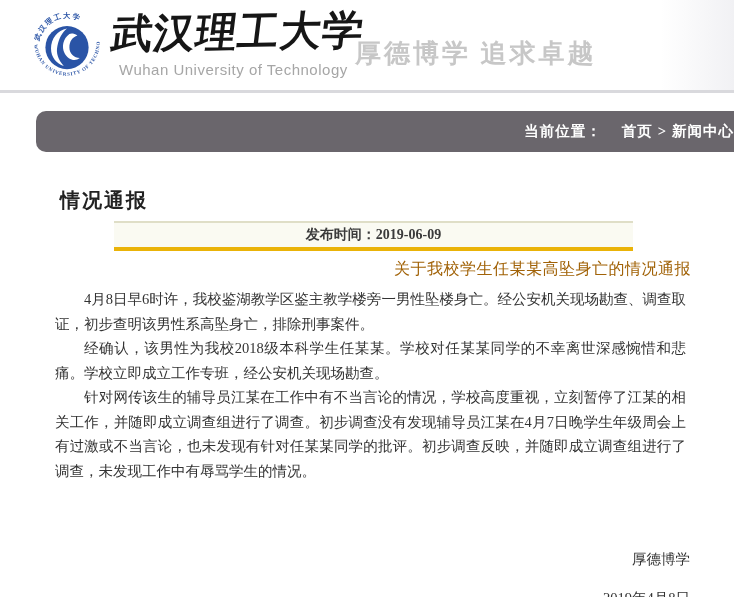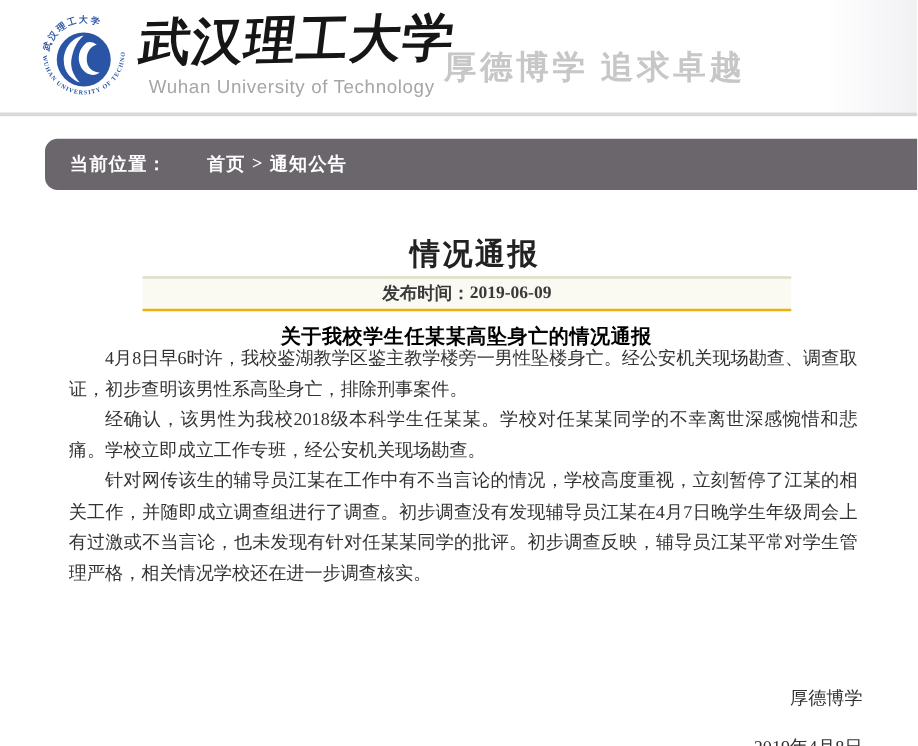--- a/index.html
+++ b/index.html
@@ -26,43 +26,43 @@
   #motto{
     position:absolute;left:355px;top:36px;
     font-size:26px;font-weight:bold;color:#c7c7c7;letter-spacing:3px;white-space:nowrap;
   }
   #header-rule{position:absolute;left:0;top:90px;width:734px;height:3px;background:#d9d9dd;}
   
   #crumb-bar{
     position:absolute;left:36px;top:111px;width:698px;height:41px;
     background:#6a666c;border-radius:10px 0 0 10px;
     display:flex;align-items:center;
-    color:#ffffff;font-weight:bold;font-size:14.5px;letter-spacing:1px;
+    color:#ffffff;font-weight:bold;font-size:14.5px;letter-spacing:1px;justify-content:flex-end;
   }
   #crumb-bar .lbl{margin-left:20px;}
   #crumb-bar a{color:#ffffff;text-decoration:none;cursor:pointer;}
-  #crumb-bar .home{margin-left:32px;}
+  #crumb-bar .home{margin-left:20px;}
   #crumb-bar .sep{margin:0 5px;}
   
   #article-title{
     position:absolute;left:60px;top:187px;width:640px;
-    text-align:center;font-size:24px;font-weight:bold;color:#222222;letter-spacing:2px;
+    text-align:left;font-size:20px;font-weight:bold;color:#222222;letter-spacing:2px;
   }
   #pub-band{
     position:absolute;left:114px;top:221px;width:519px;height:24px;
-    background:#fafaf2;border-top:2px solid #dfdec7;border-bottom:2px solid #eab308;
+    background:#fafaf2;border-top:2px solid #dfdec7;border-bottom:4px solid #eab308;
     display:flex;align-items:center;justify-content:center;
     font-size:14px;font-weight:bold;color:#3a3a3a;
   }
   #article-subtitle{
     position:absolute;left:55px;top:259px;width:636px;
-    text-align:center;font-size:16px;font-weight:bold;color:#000000;letter-spacing:.5px;
+    text-align:right;font-size:16px;font-weight:normal;color:#a16207;letter-spacing:.5px;
   }
   #article-body{
-    position:absolute;left:55px;top:275px;width:631px;
+    position:absolute;left:55px;top:287px;width:631px;
     font-size:14.5px;line-height:24.5px;color:#333333;
     text-align:justify;
   }
   #article-body p{margin:0;text-indent:2em;}
   #signature{
     position:absolute;right:44px;top:546px;width:300px;
     text-align:right;font-size:14.5px;color:#333333;line-height:27px;
   }
   #sign-date{margin-top:12px;}
 </style>
@@ -91,36 +91,36 @@
     <div id="uni-name-zh">武汉理工大学</div>
     <div id="uni-name-en">Wuhan University of Technology</div>
     <div id="motto">厚德博学 追求卓越</div>
   </div>
   <div id="header-rule"></div>
 
   <div id="crumb-bar">
     <span class="lbl">当前位置：</span>
     <a class="home">首页</a>
     <span class="sep">&gt;</span>
-    <a>通知公告</a>
+    <a>新闻中心</a>
   </div>
 
   <div id="article-title">情况通报</div>
 
   <div id="pub-band">
     <span>发布时间：</span>
     <span>2019-06-09</span>
   </div>
 
   <div id="article-subtitle">关于我校学生任某某高坠身亡的情况通报</div>
 
   <div id="article-body">
     <p>4月8日早6时许，我校鉴湖教学区鉴主教学楼旁一男性坠楼身亡。经公安机关现场勘查、调查取证，初步查明该男性系高坠身亡，排除刑事案件。</p>
     <p>经确认，该男性为我校2018级本科学生任某某。学校对任某某同学的不幸离世深感惋惜和悲痛。学校立即成立工作专班，经公安机关现场勘查。</p>
-    <p>针对网传该生的辅导员江某在工作中有不当言论的情况，学校高度重视，立刻暂停了江某的相关工作，并随即成立调查组进行了调查。初步调查没有发现辅导员江某在4月7日晚学生年级周会上有过激或不当言论，也未发现有针对任某某同学的批评。初步调查反映，辅导员江某平常对学生管理严格，相关情况学校还在进一步调查核实。</p>
+    <p>针对网传该生的辅导员江某在工作中有不当言论的情况，学校高度重视，立刻暂停了江某的相关工作，并随即成立调查组进行了调查。初步调查没有发现辅导员江某在4月7日晚学生年级周会上有过激或不当言论，也未发现有针对任某某同学的批评。初步调查反映，并随即成立调查组进行了调查，未发现工作中有辱骂学生的情况。</p>
   </div>
 
   <div id="signature">
     <div>厚德博学</div>
     <div id="sign-date">2019年4月8日</div>
   </div>
 
 </div>
 
 </body></html>

